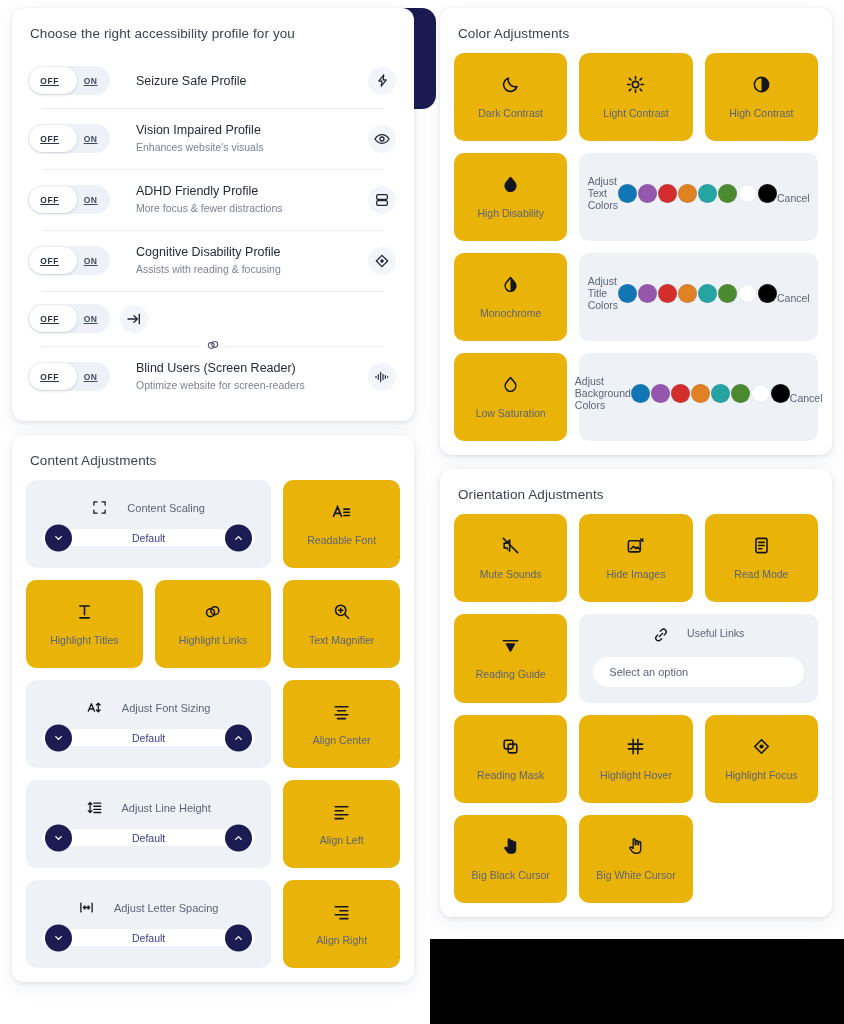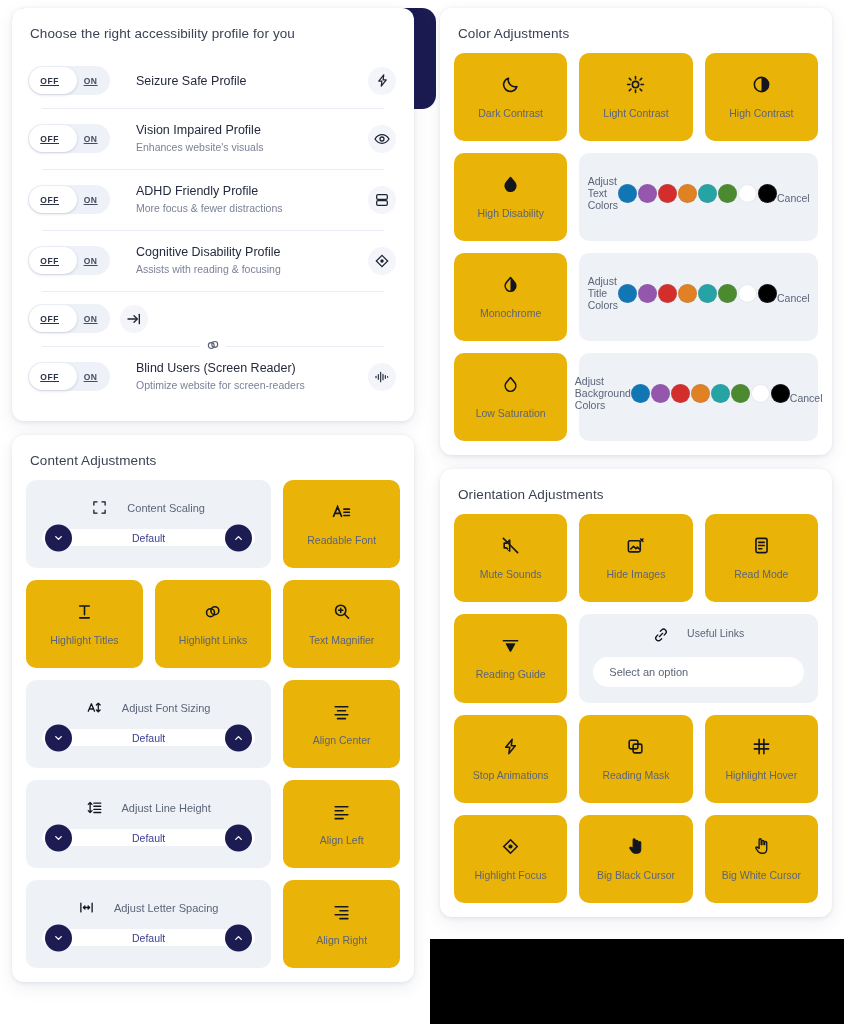--- a/index.html
+++ b/index.html
@@ -624,28 +624,20 @@
                   <path d="M9.5 14.5 14.5 9.5"></path>
                   <path d="M11 6.5 13 4.5a4 4 0 0 1 5.7 5.7l-2 2"></path>
                   <path d="M13 17.5l-2 2a4 4 0 0 1-5.7-5.7l2-2"></path>
                 </svg>
             </span>
             <span class="lh-label">Useful Links</span>
           </div>
           <div class="select-box">Select an option</div>
         </div>
 
-        <div class="tile">
-          <span class="t-icon">
-            <svg width="19" height="19" viewBox="0 0 24 24" fill="none" stroke="currentColor" stroke-width="2" stroke-linecap="round" stroke-linejoin="round">
-                <path d="M14 3 6 13h5l-1 8 8-10h-5z"></path>
-              </svg>
-          </span>
-          <span class="t-label">Stop Animations</span>
-        </div>
 
         <div class="tile">
           <span class="t-icon">
             <svg width="19" height="19" viewBox="0 0 24 24" fill="none" stroke="currentColor" stroke-width="2" stroke-linejoin="round">
                 <rect x="4" y="4" width="11" height="11" rx="2"></rect>
                 <rect x="9" y="9" width="11" height="11" rx="2"></rect>
               </svg>
           </span>
           <span class="t-label">Reading Mask</span>
         </div>

